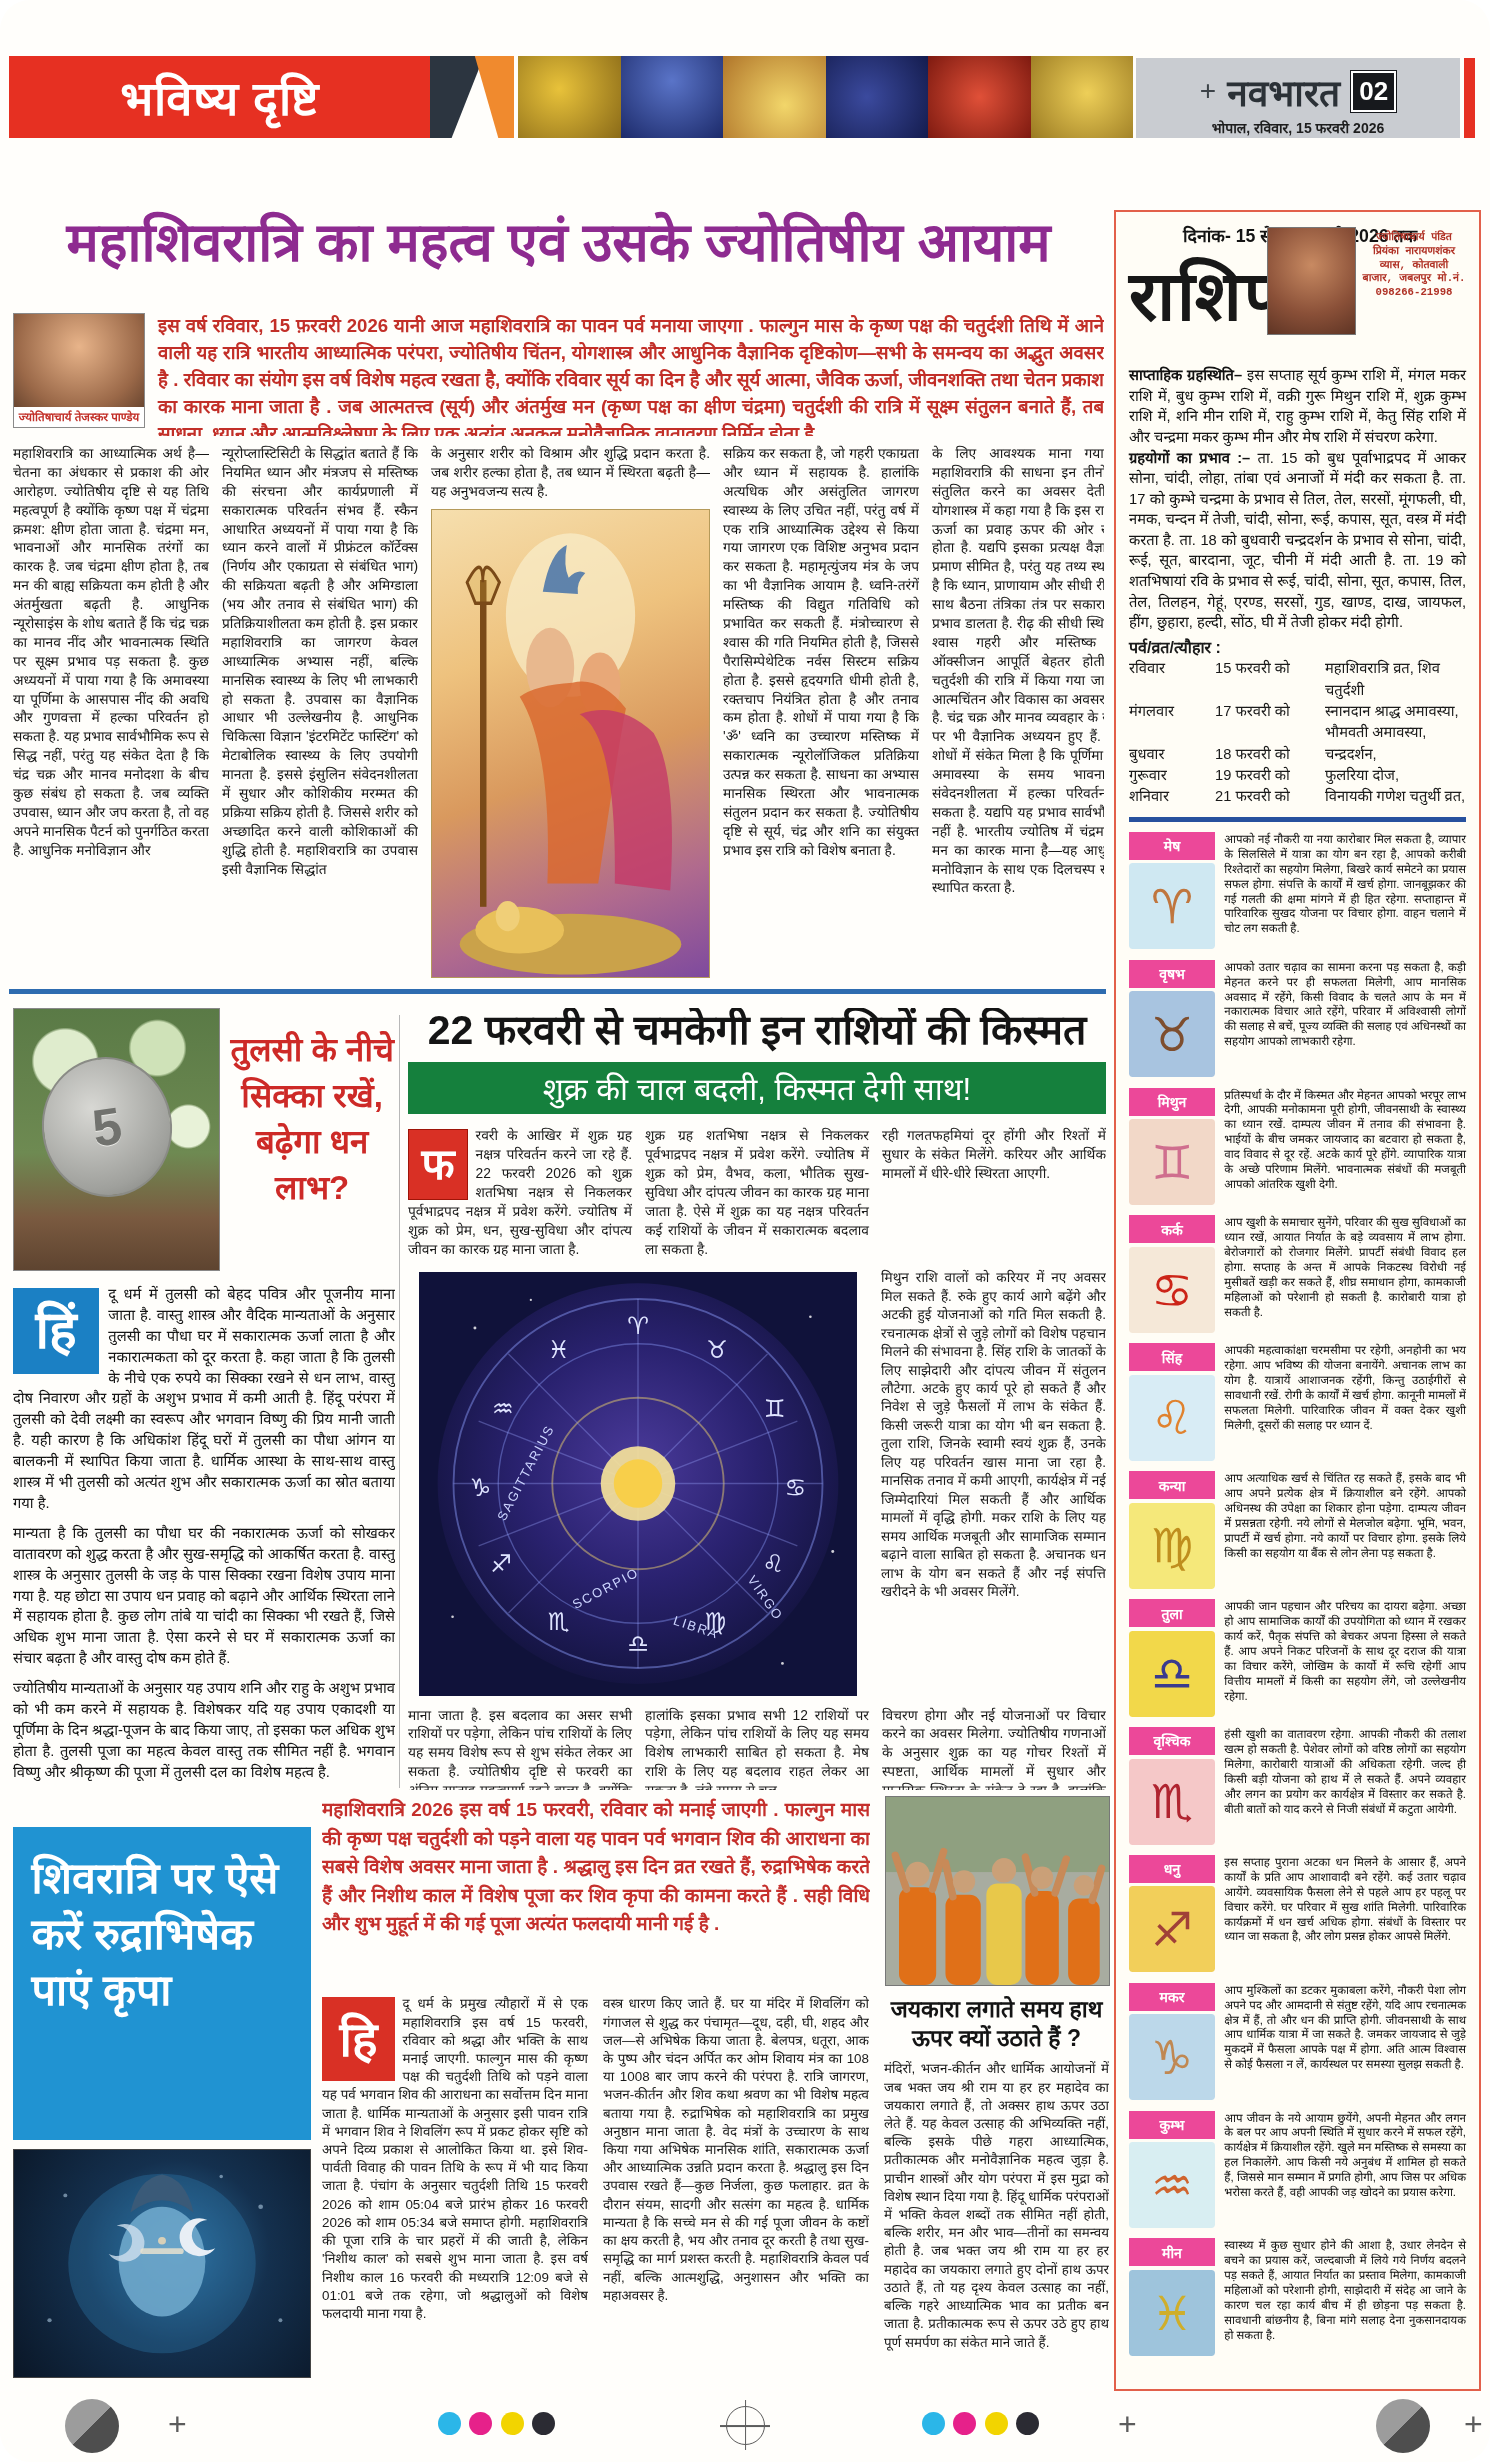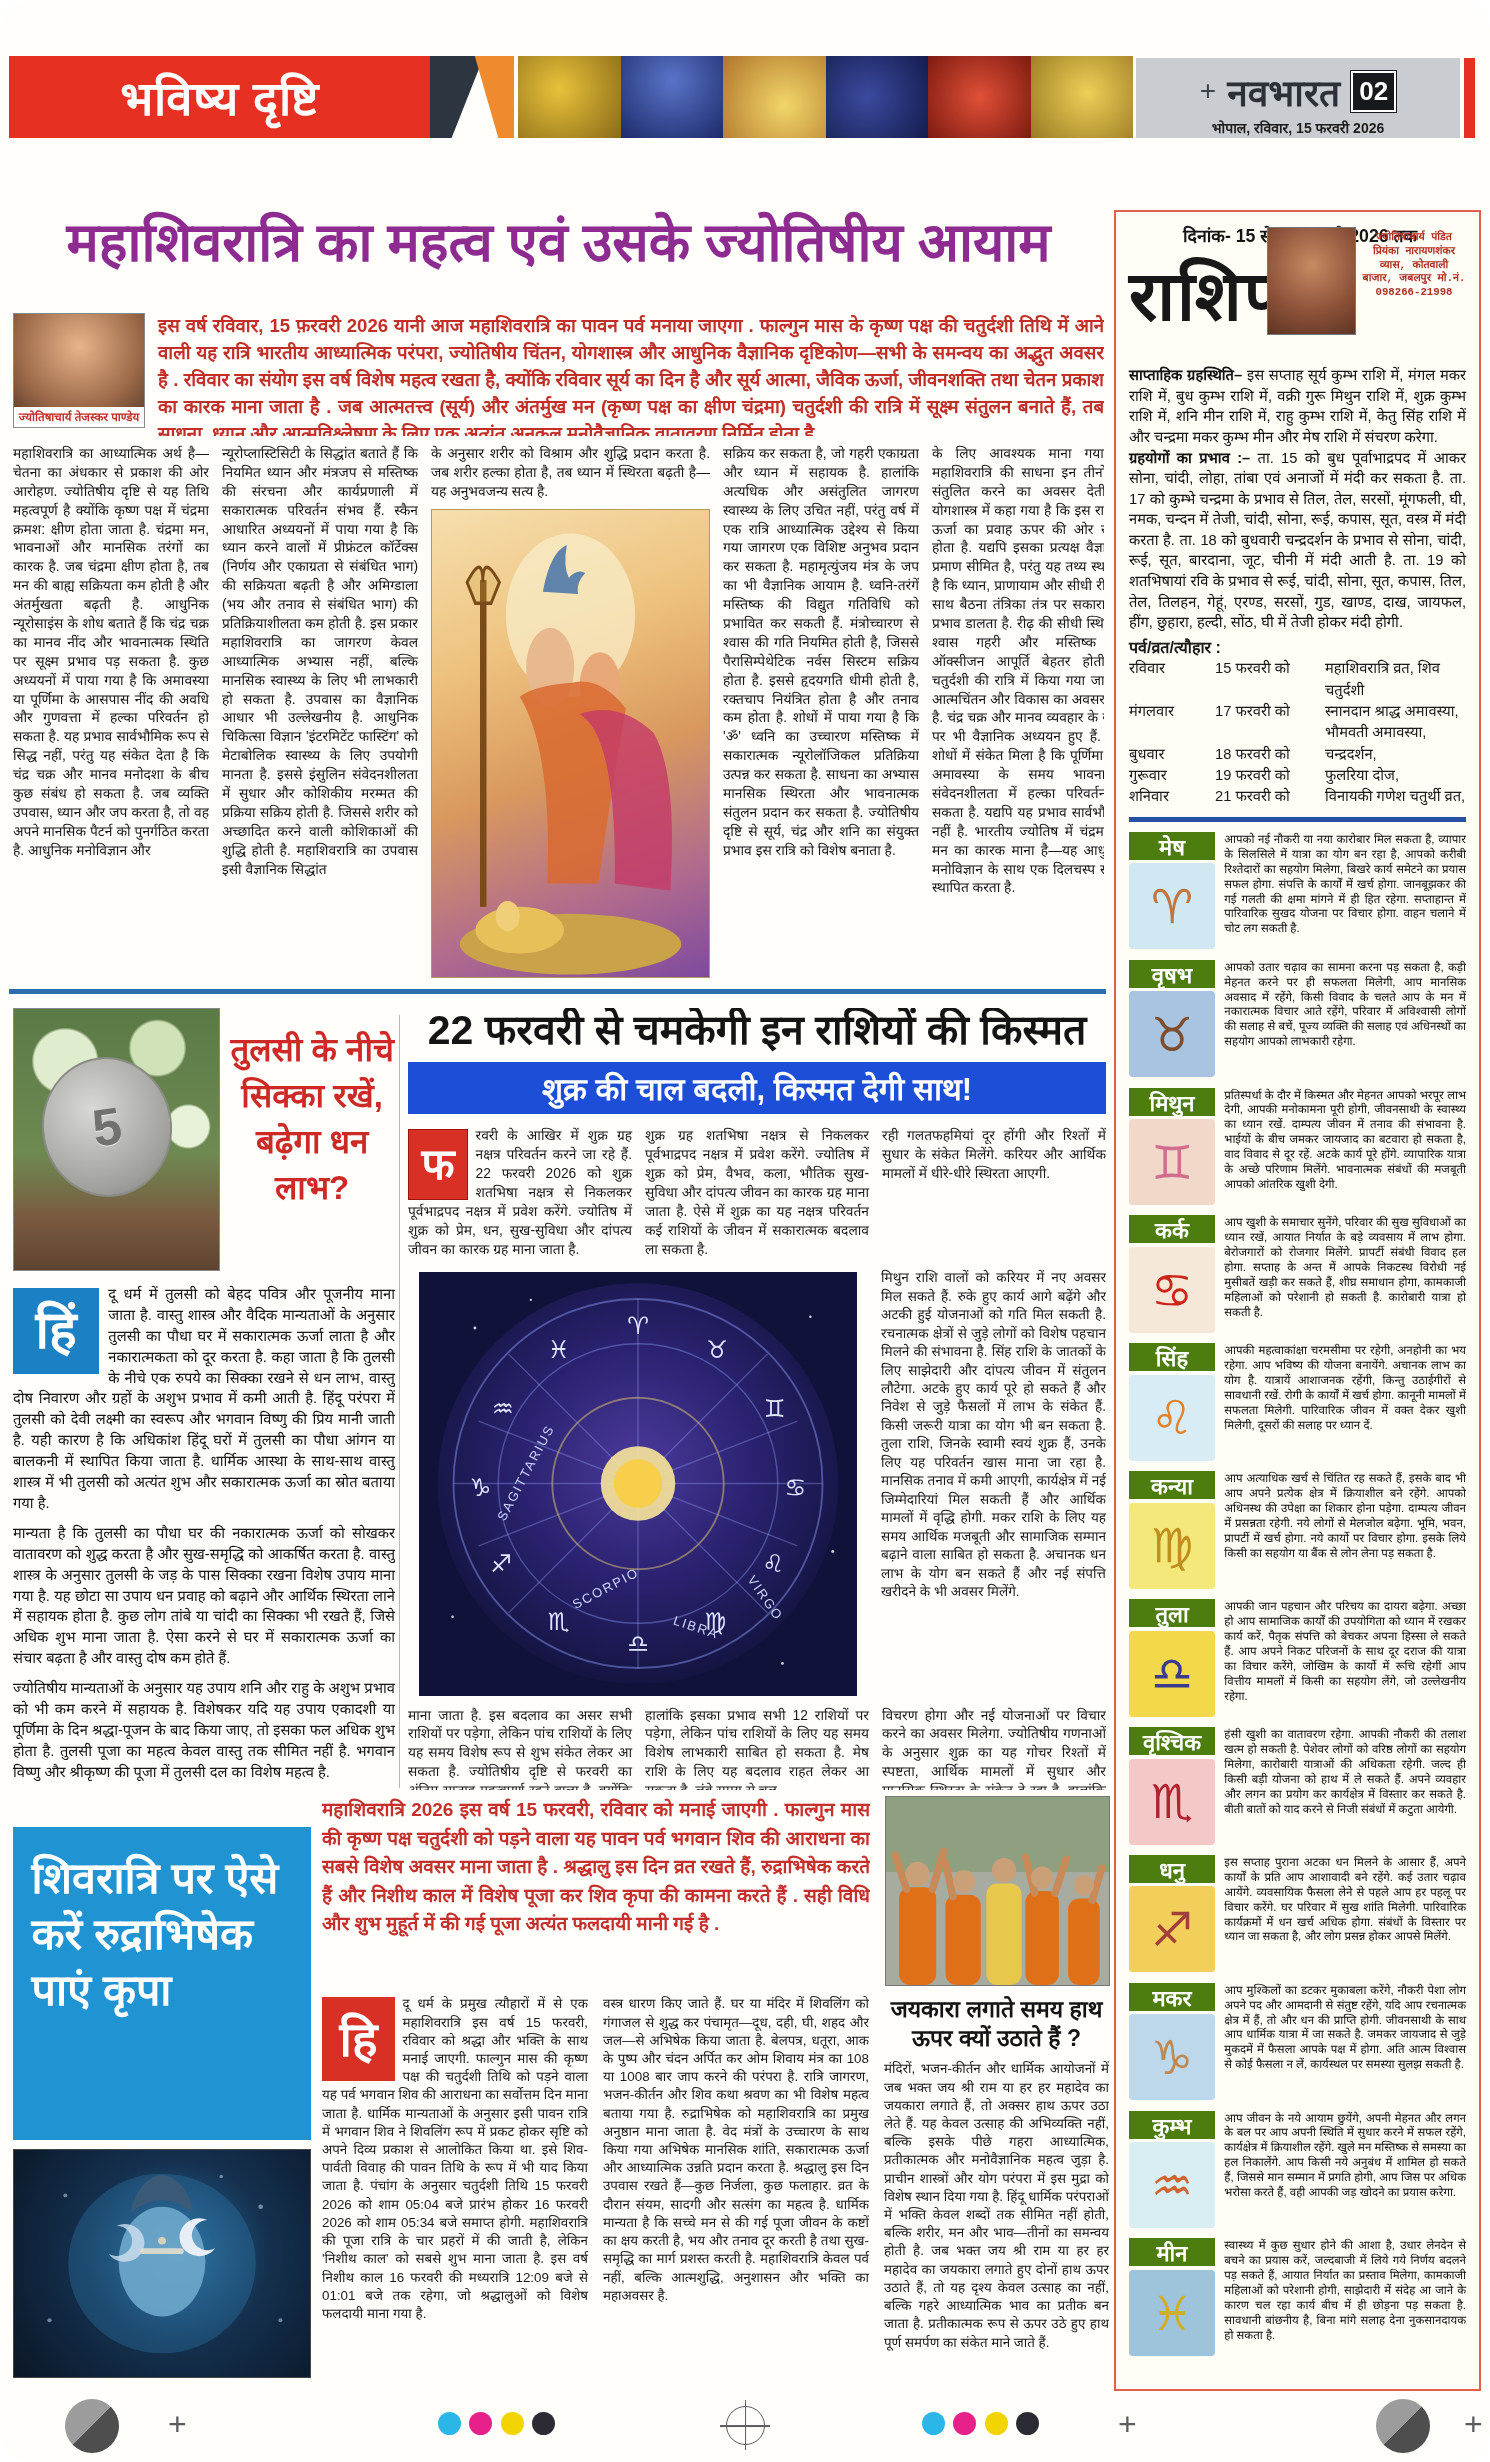--- a/index.html
+++ b/index.html
@@ -50,21 +50,21 @@
   .tulsi-head { flex:1; color:#cd2a27; font-size:33px; font-weight:800; line-height:1.4; text-align:center; padding-top:18.6px; }
   .tulsi-body { margin-top:13px; font-size:14.7px; line-height:1.42; text-align:justify; color:#141414; }
   .dropcap-blue { float:left; width:86px; height:86px; background:#1b80c4; color:#fff; font-size:52px; font-weight:800; display:flex; align-items:center; justify-content:center; margin:3.7px 9.3px 3.7px 0; }
   .tulsi-body p { margin-bottom:9.3px; }
 
   .vdiv { position:absolute; left:399px; top:1015px; width:0.9px; height:773px; background:#b8b8b8; }
 
   
   .venus { position:absolute; left:408px; top:1008px; width:698px; height:782px; overflow:hidden; }
   .venus-headline { font-size:41px; font-weight:800; color:#141414; text-align:center; line-height:1.1; }
-  .venus-subbar { margin-top:9.3px; height:52px; background:#1d4ed8; color:#ffffff; font-size:31px; font-weight:700; display:flex; align-items:center; justify-content:center; }
+  .venus-subbar { margin-top:9.3px; height:52px; background:#15803d; color:#ffffff; font-size:31px; font-weight:400; display:flex; align-items:center; justify-content:center; }
   .venus-row1 { margin-top:13px; display:grid; grid-template-columns:1fr 1fr 1fr; column-gap:13px; height:138px; font-size:13.8px; line-height:1.37; text-align:justify; overflow:hidden; }
   .dropcap-red { float:left; width:60px; height:71px; background:#d93025; border:1.9px solid #9e1408; color:#fff; font-size:43px; font-weight:800; display:flex; align-items:center; justify-content:center; margin:1.9px 7.5px 1.9px 0; }
   .venus-row2 { margin-top:3.7px; display:flex; gap:13px; height:430px; overflow:hidden; }
   .wheel-wrap { width:460px; display:flex; align-items:center; justify-content:center; }
   .wheel-sidecol { flex:1; font-size:13.6px; line-height:1.36; text-align:justify; overflow:hidden; }
   .venus-row3 { margin-top:7.5px; display:grid; grid-template-columns:1fr 1fr 1fr; column-gap:13px; font-size:13.8px; line-height:1.37; text-align:justify; overflow:hidden; }
 
   
   .shivratri { position:absolute; left:13px; top:1827px; width:298px; height:559px; overflow:hidden; }
   .shiv-blue { background:#2093d2; padding:24px 18.6px; height:313px; }
@@ -94,21 +94,21 @@
   .sb-para { font-size:14.7px; line-height:1.4; text-align:justify; color:#121212; margin-top:0; }
   .sb-para b { font-weight:800; }
   .sb-fest-head { font-size:16px; font-weight:800; margin-top:3.7px; }
   .fest-row { display:flex; font-size:14.7px; line-height:1.45; }
   .fest-day { width:86px; flex:none; }
   .fest-date { width:110px; flex:none; }
   .fest-event { flex:1; }
   .sb-divider { height:4.7px; background:#27519e; margin:9.3px 0 1.9px 0; }
   .sb-sign { display:flex; gap:9.3px; margin-top:10.2px; }
   .sign-left { width:86px; flex:none; }
-  .sign-label { height:28px; background:#4d7c0f; color:#fff; font-size:22px; font-weight:700; display:flex; align-items:center; justify-content:center; }
+  .sign-label { height:28px; background:#ec4899; color:#fff; font-size:14px; font-weight:700; display:flex; align-items:center; justify-content:center; }
   .sign-icon { height:86px; margin-top:3.7px; border-radius:3.7px; font-size:47px; display:flex; align-items:center; justify-content:center; }
   .sign-text { font-size:11.5px; line-height:1.3; text-align:justify; color:#101010; }
   .i0 { background:#cfe8f2; color:#c0763e; } .i1 { background:#a8c4e0; color:#7e4e2e; }
   .i2 { background:#f2d8c8; color:#cf6e8e; } .i3 { background:#f5e8d8; color:#cc2418; }
   .i4 { background:#d8ecf5; color:#e0822e; } .i5 { background:#f5e87a; color:#bf8e1e; }
   .i6 { background:#f2d84a; color:#3a3a8e; } .i7 { background:#f5c8c8; color:#b02430; }
   .i8 { background:#f2cf5a; color:#a04038; } .i9 { background:#bcd8ea; color:#c08852; }
   .i10 { background:#d8eef2; color:#d0642e; } .i11 { background:#9ec4dc; color:#cfae2a; }
 
   

